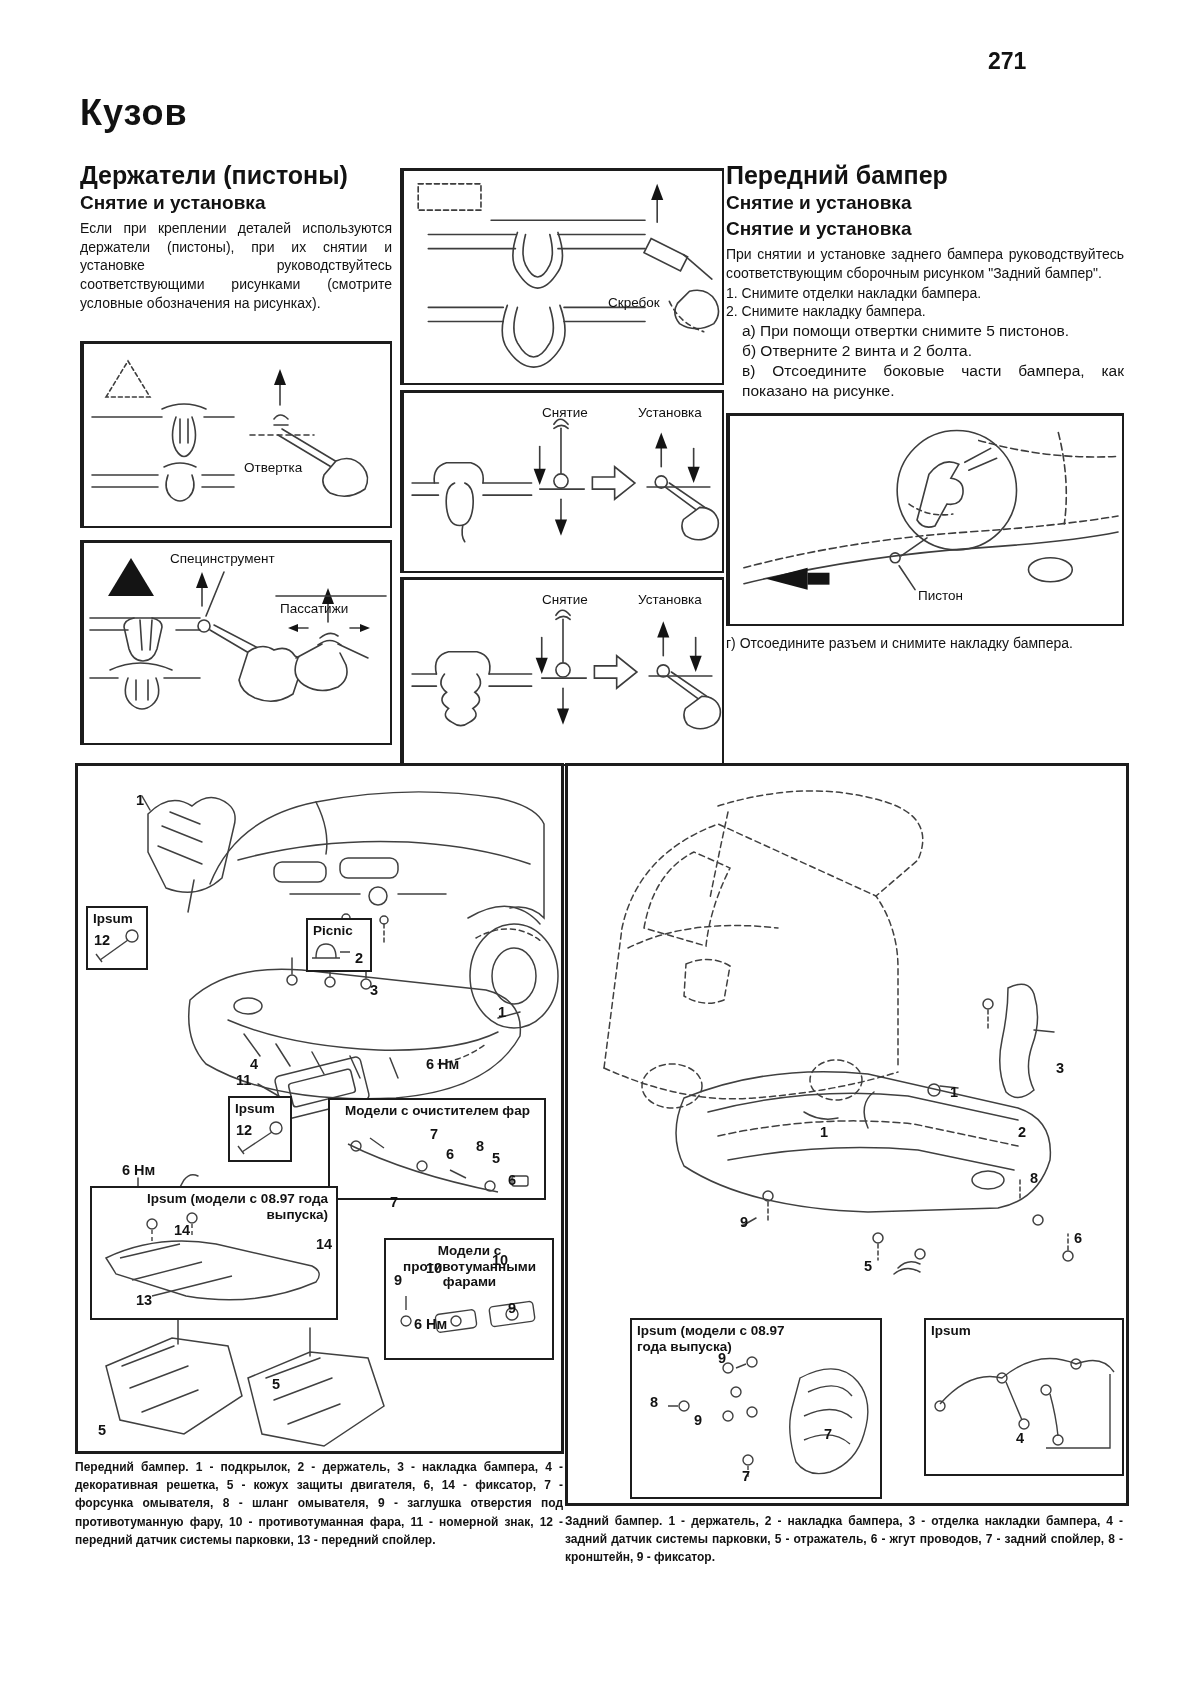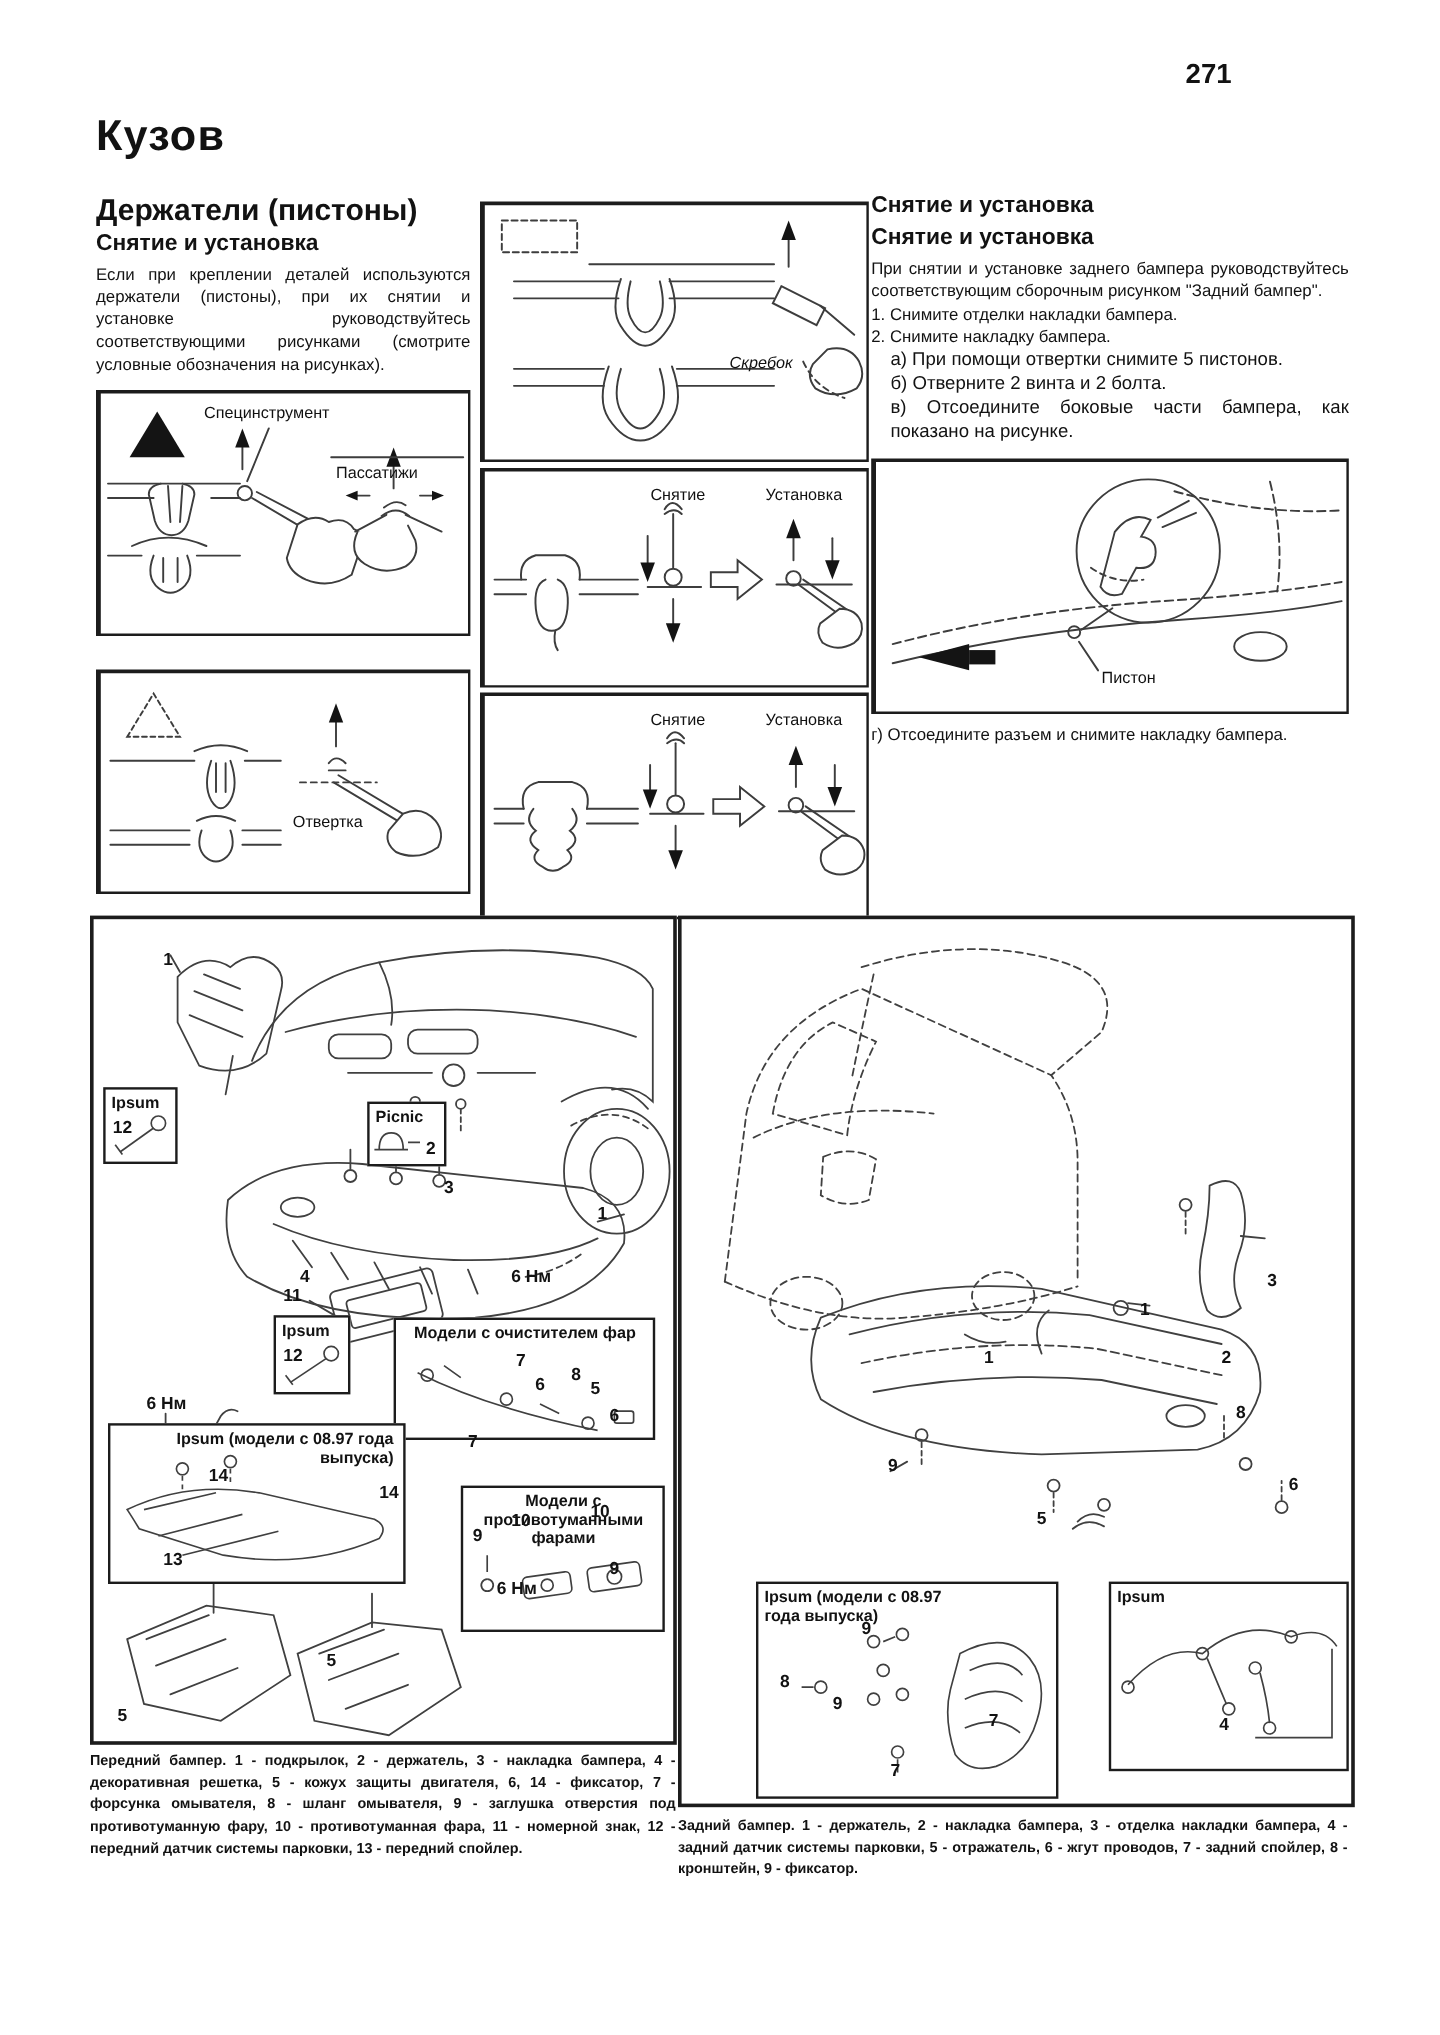--- a/index.html
+++ b/index.html
@@ -32,20 +32,41 @@
 <div class="page">
 
   <div class="pagenum">271</div>
   <h1 class="title">Кузов</h1>
 
   <div class="col-left">
     <h2 class="sec">Держатели (пистоны)</h2>
     <h3 class="sub">Снятие и установка</h3>
     <p class="body">Если при креплении деталей используются держатели (пистоны), при их снятии и установке руководствуйтесь соответствующими рисунками (смотрите условные обозначения на рисунках).</p>
 
+    <div class="fig" style="height:182px;margin-top:28px;">
+      <svg class="art" viewBox="0 0 306 180">
+        <g stroke="#3d3d3d" stroke-width="1.6" fill="none" stroke-linecap="round">
+          <polygon points="22,52 44,16 66,52" fill="none" stroke-dasharray="4 3"></polygon>
+          <path d="M8 72 H78 M120 72 H150"></path>
+          <path d="M78 64 q22 -10 44 0"></path>
+          <path d="M92 72 q-7 20 0 33 q8 13 16 0 q7 -13 0 -33"></path>
+          <path d="M96 74 v24 m8 0 v-24"></path>
+          <path d="M8 130 H74 M118 130 H150 M8 142 H74 M118 142 H150"></path>
+          <path d="M80 122 q16 -8 32 0 m-28 8 q-5 14 3 22 q9 8 18 0 q8 -8 3 -22"></path>
+          <path d="M196 60 V36"></path>
+            <polygon points="190,40 202,40 196,24" fill="#141414" stroke="none"></polygon>
+          <path d="M190 74 q6 -8 14 0 m-14 6 h14"></path>
+          <path d="M198 84 L258 120 M194 90 L254 126"></path>
+          <path d="M252 116 q16 -7 27 6 q8 10 2 22 q-17 12 -35 4 q-10 -8 -6 -18 z" fill="#fff"></path>
+          <path d="M166 90 H230" stroke-dasharray="5 4"></path>
+        </g>
+      </svg>
+      <span class="figlabel" style="left:160px;top:116px;">Отвертка</span>
+    </div>
+
     <div class="fig" style="height:200px;margin-top:12px;">
       <svg class="art" viewBox="0 0 306 198">
         <g stroke="#3d3d3d" stroke-width="1.6" fill="none" stroke-linecap="round">
           <polygon points="24,52 47,14 70,52" fill="#141414" stroke="none"></polygon>
           <path d="M6 74 H116 M6 86 H44 M92 86 H116"></path>
           <path d="M50 74 q-10 2 -10 9 l5 22 q4 12 14 12 q10 0 14 -12 l5 -22 q0 -7 -10 -9"></path>
           <path d="M56 76 l2 30 m8 0 l2 -30"></path>
           <path d="M6 134 H34 M80 134 H116"></path>
           <path d="M26 126 q30 -14 62 0"></path>
           <path d="M44 134 q-7 18 4 27 q10 8 20 0 q11 -9 4 -27"></path>
@@ -63,62 +84,41 @@
           <path d="M224 84 h-12 M266 84 h12"></path>
           <polygon points="214,80 214,88 204,84" fill="#141414" stroke="none"></polygon>
           <polygon points="276,80 276,88 286,84" fill="#141414" stroke="none"></polygon>
           <path d="M214 114 q-8 18 6 27 q16 10 34 2 q12 -8 8 -22 l-6 -12" fill="#fff"></path>
           <path d="M192 52 H302"></path>
         </g>
       </svg>
       <span class="figlabel" style="left:86px;top:8px;">Специнструмент</span>
       <span class="figlabel" style="left:196px;top:58px;">Пассатижи</span>
     </div>
-
-    <div class="fig" style="height:182px;margin-top:28px;">
-      <svg class="art" viewBox="0 0 306 180">
-        <g stroke="#3d3d3d" stroke-width="1.6" fill="none" stroke-linecap="round">
-          <polygon points="22,52 44,16 66,52" fill="none" stroke-dasharray="4 3"></polygon>
-          <path d="M8 72 H78 M120 72 H150"></path>
-          <path d="M78 64 q22 -10 44 0"></path>
-          <path d="M92 72 q-7 20 0 33 q8 13 16 0 q7 -13 0 -33"></path>
-          <path d="M96 74 v24 m8 0 v-24"></path>
-          <path d="M8 130 H74 M118 130 H150 M8 142 H74 M118 142 H150"></path>
-          <path d="M80 122 q16 -8 32 0 m-28 8 q-5 14 3 22 q9 8 18 0 q8 -8 3 -22"></path>
-          <path d="M196 60 V36"></path>
-            <polygon points="190,40 202,40 196,24" fill="#141414" stroke="none"></polygon>
-          <path d="M190 74 q6 -8 14 0 m-14 6 h14"></path>
-          <path d="M198 84 L258 120 M194 90 L254 126"></path>
-          <path d="M252 116 q16 -7 27 6 q8 10 2 22 q-17 12 -35 4 q-10 -8 -6 -18 z" fill="#fff"></path>
-          <path d="M166 90 H230" stroke-dasharray="5 4"></path>
-        </g>
-      </svg>
-      <span class="figlabel" style="left:160px;top:116px;">Отвертка</span>
-    </div>
   </div>
 
   <div class="fig" style="position:absolute;left:400px;top:168px;width:318px;height:212px;">
     <svg class="art" viewBox="0 0 314 208">
       <g stroke="#3d3d3d" stroke-width="1.6" fill="none" stroke-linecap="round">
         <rect x="14" y="12" width="62" height="26" stroke-dasharray="5 3"></rect>
         <path d="M86 48 H238 M24 62 H110 M152 62 H238 M24 76 H110 M152 76 H238"></path>
         <path d="M112 60 q-9 26 0 39 q10 16 20 16 q10 0 20 -16 q9 -13 0 -39"></path>
         <path d="M120 62 q-5 20 0 30 q6 12 12 12 q6 0 12 -12 q5 -10 0 -30"></path>
         <path d="M24 134 H98 M158 134 H238 M24 148 H98 M158 148 H238"></path>
         <path d="M102 132 q-10 28 0 43 q12 18 26 18 q14 0 26 -18 q10 -15 0 -43"></path>
         <path d="M112 134 q-7 22 0 35 q8 14 16 14 q8 0 16 -14 q7 -13 0 -35"></path>
         <path d="M244 66 l36 18 l-7 14 l-36 -18 z"></path>
         <path d="M276 82 l28 24"></path>
         <path d="M250 50 V24"></path>
           <polygon points="244,28 256,28 250,12" fill="#141414" stroke="none"></polygon>
         <path d="M282 118 q18 -4 26 10 q6 12 -2 22 q-18 10 -34 0 q-8 -10 -2 -20 z" fill="#fff"></path>
         <path d="M262 128 q10 22 34 30" stroke-dasharray="5 4"></path>
       </g>
     </svg>
-    <span class="figlabel" style="left:204px;top:124px;font-style:italic;">Скребок</span>
+    <span class="figlabel" style="left:204px;top:124px;">Скребок</span>
   </div>
 
   <div class="fig" style="position:absolute;left:400px;top:390px;width:318px;height:178px;">
     <svg class="art" viewBox="0 0 314 174">
       <g stroke="#3d3d3d" stroke-width="1.6" fill="none" stroke-linecap="round">
         <path d="M8 88 H34 M78 88 H126 M8 100 H34 M78 100 H126"></path>
         <path d="M30 88 q-2 -16 12 -20 h24 q14 4 12 20"></path>
         <path d="M50 88 q-10 4 -8 24 q2 18 13 18 q11 0 13 -18 q2 -20 -8 -24"></path>
         <path d="M58 130 q-2 10 2 16"></path>
         <path d="M148 30 q6 -10 14 0 m-14 4 q8 -6 14 0"></path>
@@ -167,20 +167,21 @@
           <polygon points="250,56 262,56 256,40" fill="#141414" stroke="none"></polygon>
         <path d="M288 56 V78"></path>
           <polygon points="282,74 294,74 288,90" fill="#141414" stroke="none"></polygon>
       </g>
     </svg>
     <span class="figlabel" style="left:138px;top:12px;">Снятие</span>
     <span class="figlabel" style="left:234px;top:12px;">Установка</span>
   </div>
 
   <div class="col-right">
+    <h2 class="sec">Передний бампер</h2>
     <h3 class="sub">Снятие и установка</h3>
 
     <h3 class="sub">Снятие и установка</h3>
     <p class="body" style="margin-bottom:2px;">При снятии и установке заднего бампера руководствуйтесь соответствующим сборочным рисунком "Задний бампер".</p>
     <div class="step">1. Снимите отделки накладки бампера.</div>
     <div class="step">2. Снимите накладку бампера.</div>
     <div class="substep">а) При помощи отвертки снимите 5 пистонов.</div>
     <div class="substep">б) Отверните 2 винта и 2 болта.</div>
     <div class="substep">в) Отсоедините боковые части бампера, как показано на рисунке.</div>
 

